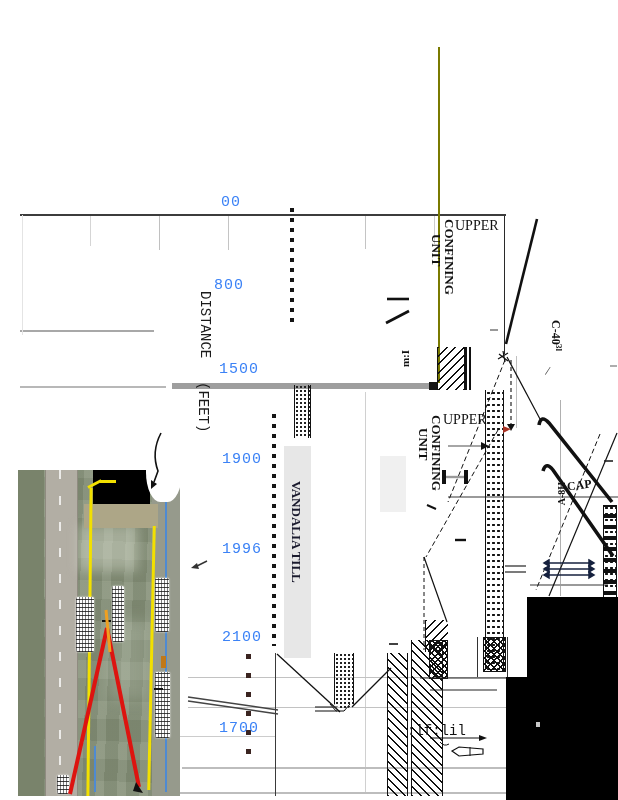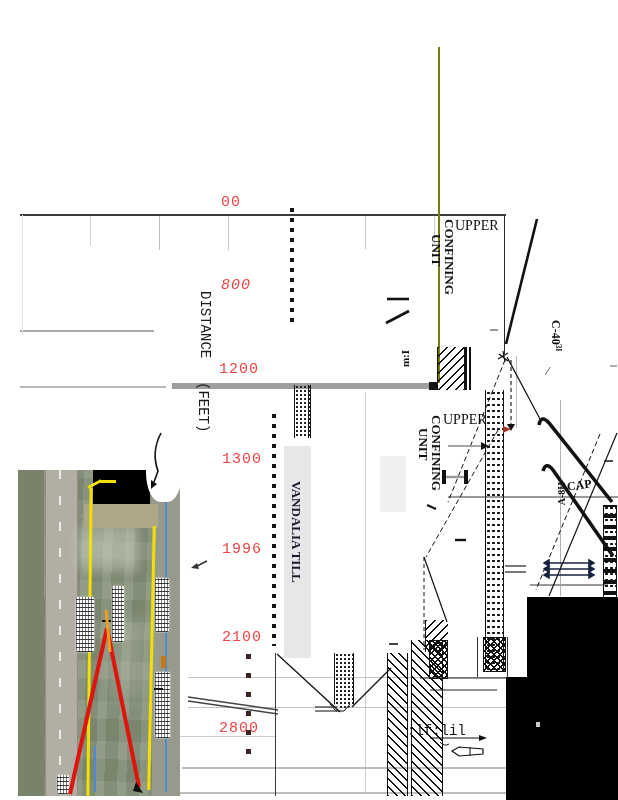--- a/index.html
+++ b/index.html
@@ -5,21 +5,21 @@
   html,body{margin:0;padding:0;background:#fff;}
   #canvas{position:relative;width:618px;height:800px;background:#fff;overflow:hidden;
           font-family:"Liberation Serif",serif;}
   .abs{position:absolute;}
   .ln{position:absolute;}
   .vtx{position:absolute;writing-mode:vertical-rl;text-orientation:mixed;white-space:nowrap;}
   .vtx-rev{position:absolute;writing-mode:vertical-rl;text-orientation:mixed;transform:rotate(180deg);white-space:nowrap;}
   .mono{font-family:"Liberation Mono","DejaVu Sans Mono",monospace;}
   .serif{font-family:"Liberation Serif","DejaVu Serif",serif;}
   .axisnum{position:absolute;font-family:"Liberation Mono","DejaVu Sans Mono",monospace;
-           font-size:15px;color:#ef4444;letter-spacing:1px;}
+           font-size:15px;color:#3b82f6;letter-spacing:1px;}
   .dots-v{background-image:repeating-linear-gradient(180deg,#151515 0 4px,transparent 4px 10px);}
   .dots-v-sparse{background-image:repeating-linear-gradient(180deg,#3a2420 0 5px,transparent 5px 19px);}
   .hatch135{background-image:repeating-linear-gradient(135deg,#111 0 1.4px,transparent 1.4px 6px);}
   .hatch45{background-image:repeating-linear-gradient(45deg,#111 0 1.4px,transparent 1.4px 6px);}
   .crosshatch{background-image:repeating-linear-gradient(45deg,#111 0 1.4px,transparent 1.4px 4.5px),
               repeating-linear-gradient(135deg,#111 0 1.4px,transparent 1.4px 4.5px);}
   .stipple{background-image:radial-gradient(circle,#111 1.1px,transparent 1.3px);background-size:5px 6px;}
   .stipple-fine{background-image:radial-gradient(circle,#222 0.9px,transparent 1.1px);background-size:4px 4px;}
   .colborder{border-left:1px solid #111;border-right:1px solid #111;}
   .marker{position:absolute;background:#fdfdfd;border-radius:2px;
@@ -66,26 +66,26 @@
   <div class="ln" style="left:438px;top:47px;width:2px;height:336px;background:#7a7a00;"></div>
 
   <div class="ln dots-v" style="left:290px;top:208px;width:4px;height:120px;"></div>
   <div class="ln dots-v" style="left:272px;top:414px;width:4px;height:232px;"></div>
   <div class="ln dots-v-sparse" style="left:246px;top:654px;width:5px;height:104px;"></div>
 
   <div class="ln" style="left:284px;top:446px;width:27px;height:212px;background:#e7e7e7;"></div>
   <div class="ln" style="left:380px;top:456px;width:26px;height:56px;background:#f0f0f0;"></div>
 
   <div class="axisnum" style="left:221px;top:194px;">00</div>
-  <div class="axisnum" style="left:221px;top:277px;font-style:italic;">800</div>
-  <div class="axisnum" style="left:219px;top:361px;">1200</div>
-  <div class="axisnum" style="left:222px;top:451px;">1300</div>
+  <div class="axisnum" style="left:214px;top:277px;">800</div>
+  <div class="axisnum" style="left:219px;top:361px;">1500</div>
+  <div class="axisnum" style="left:222px;top:451px;">1900</div>
   <div class="axisnum" style="left:222px;top:541px;">1996</div>
   <div class="axisnum" style="left:222px;top:629px;">2100</div>
-  <div class="axisnum" style="left:219px;top:720px;">2800</div>
+  <div class="axisnum" style="left:219px;top:720px;">1700</div>
 
   <div class="vtx mono" style="left:197px;top:291px;font-size:14px;color:#1a1a1a;">DISTANCE</div>
   <div class="vtx mono" style="left:195px;top:382px;font-size:14px;color:#1a1a1a;">(FEET)</div>
 
   <div class="abs serif" style="left:455px;top:218px;font-size:14px;color:#111;">UPPER</div>
   <div class="vtx serif" style="left:441px;top:219px;font-size:13px;font-weight:bold;color:#111;">CONFINING</div>
   <div class="vtx serif" style="left:428px;top:234px;font-size:13px;font-weight:bold;color:#111;">UNIT</div>
 
   <div class="abs serif" style="left:443px;top:412px;font-size:14px;color:#111;">UPPER</div>
   <div class="vtx serif" style="left:428px;top:415px;font-size:13px;font-weight:bold;color:#111;">CONFINING</div>

